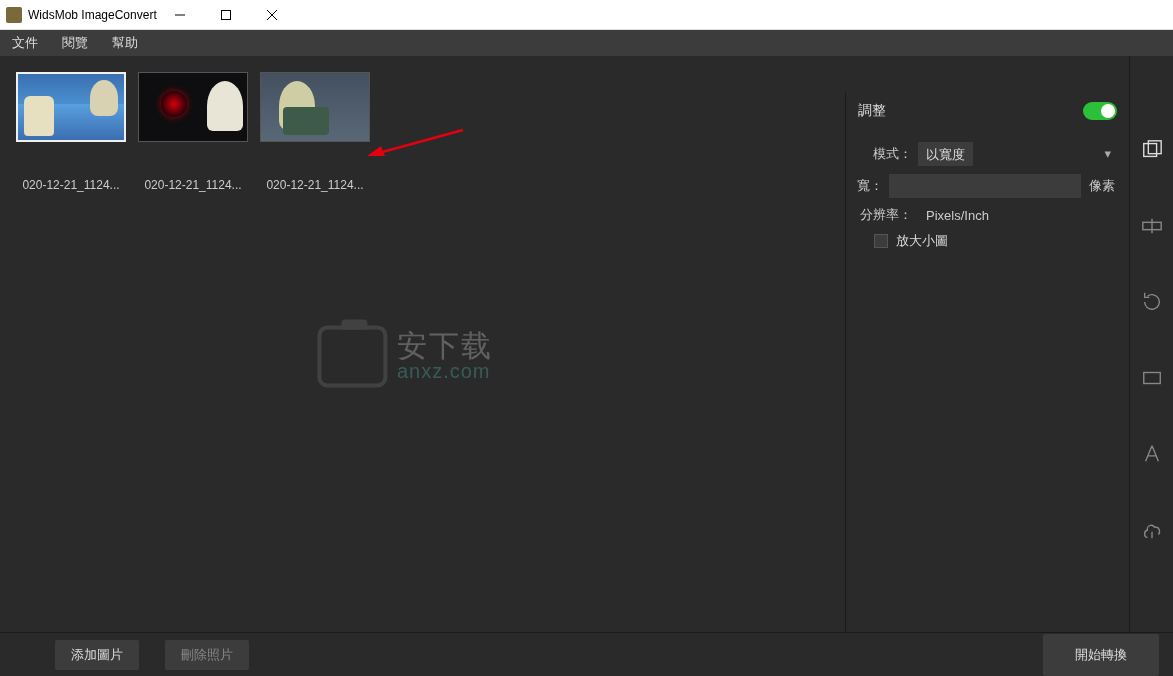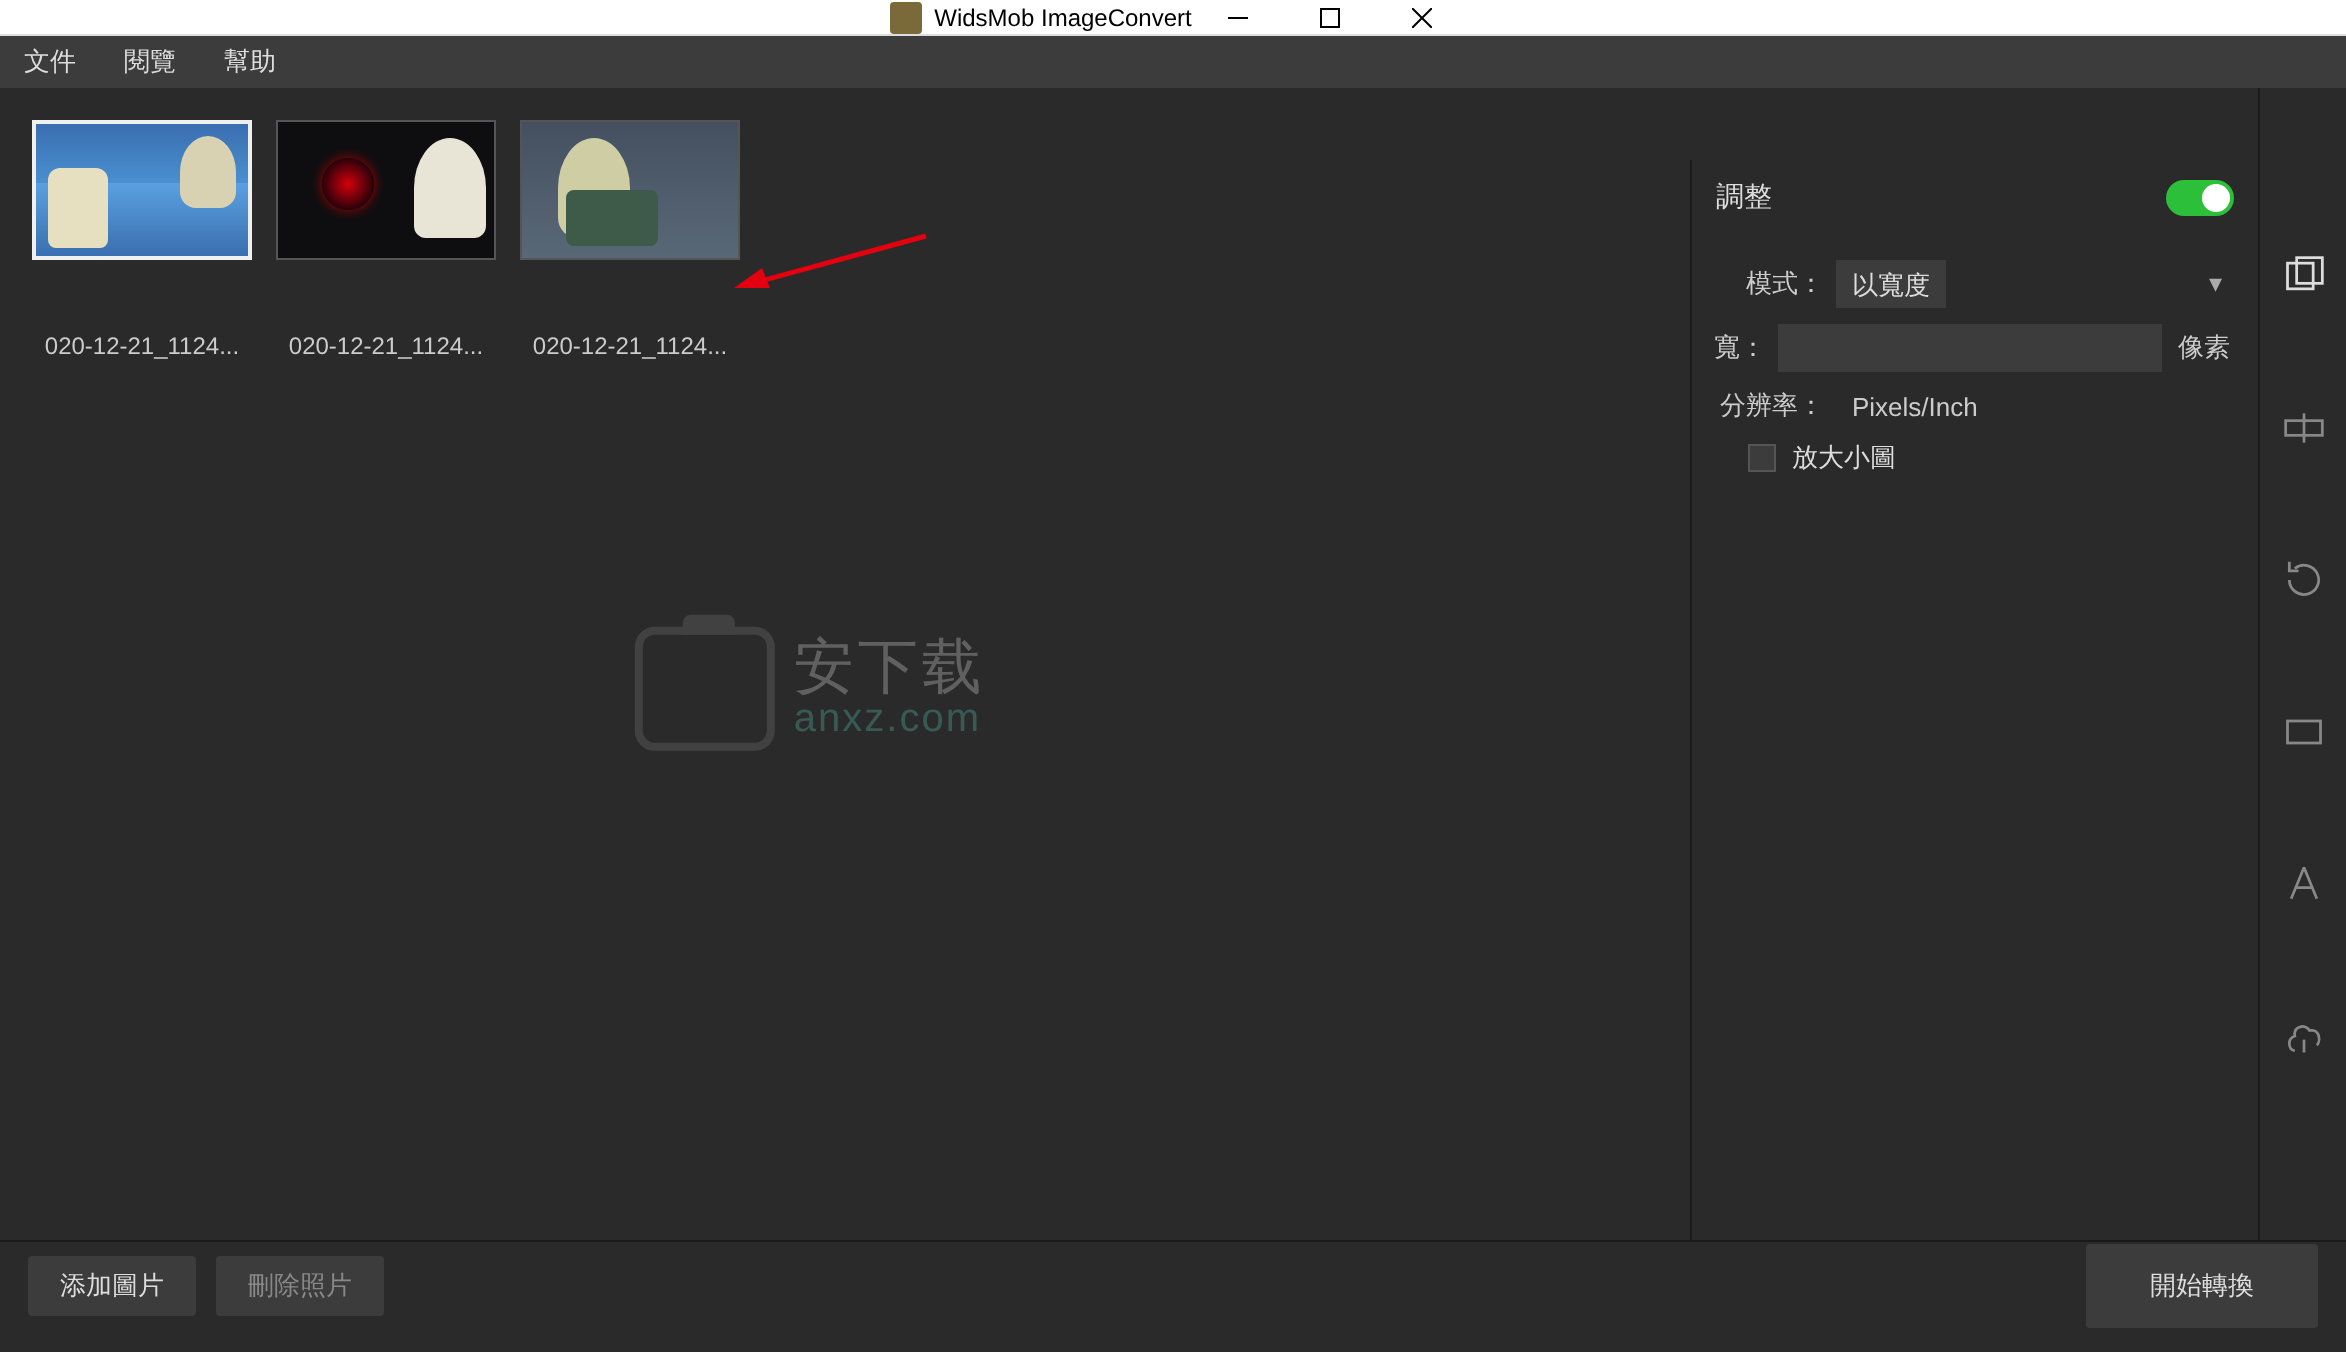--- a/index.html
+++ b/index.html
@@ -5,25 +5,25 @@
 * { margin: 0; padding: 0; box-sizing: border-box; }
 body {
   width: 1173px; height: 676px;
   font-family: "Microsoft YaHei", "Segoe UI", sans-serif;
   background: #2a2a2a;
   overflow: hidden;
   font-size: 13px;
   color: #ddd;
 }
 .titlebar {
-  height: 18px;
+  height: 30px;
   background: #fff;
   display: flex;
   align-items: center;
-  justify-content: center;
+  justify-content: flex-start;
   border-bottom: 1px solid #ddd;
 }
 .titlebar-left {
   display: flex;
   align-items: center;
   gap: 6px;
   padding-left: 6px;
   color: #000;
   font-size: 12px;
 }
@@ -222,21 +222,21 @@
 
 .footer {
   height: 44px;
   background: #2a2a2a;
   border-top: 1px solid #1a1a1a;
   display: flex;
   align-items: center;
   justify-content: space-between;
   padding: 0 14px;
 }
-.footer-left { display:flex; gap:10px; }
+.footer-left { display:flex; gap:26px;margin-left:41px; }
 .btn {
   background: #3c3c3c;
   color: #ddd;
   border: none;
   padding: 6px 16px;
   font-size: 13px;
   cursor: pointer;
   border-radius: 2px;
 }
 .btn.ghost { color:#888; }

